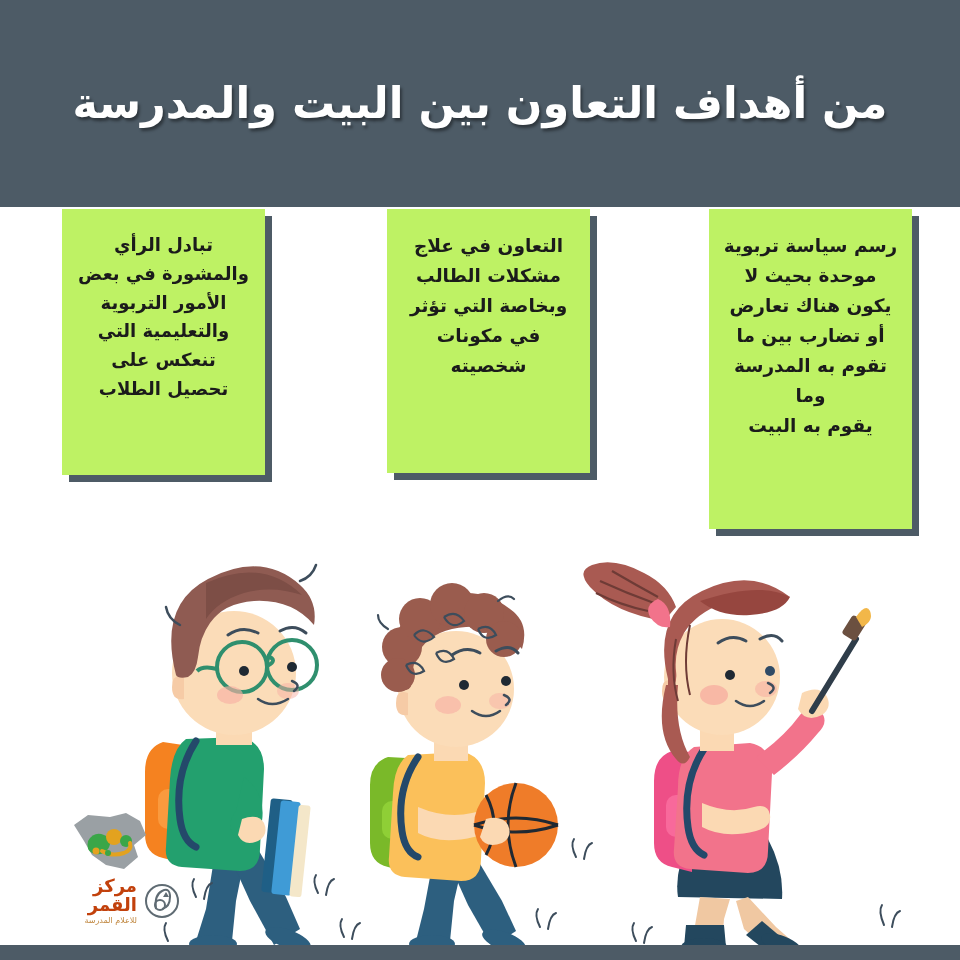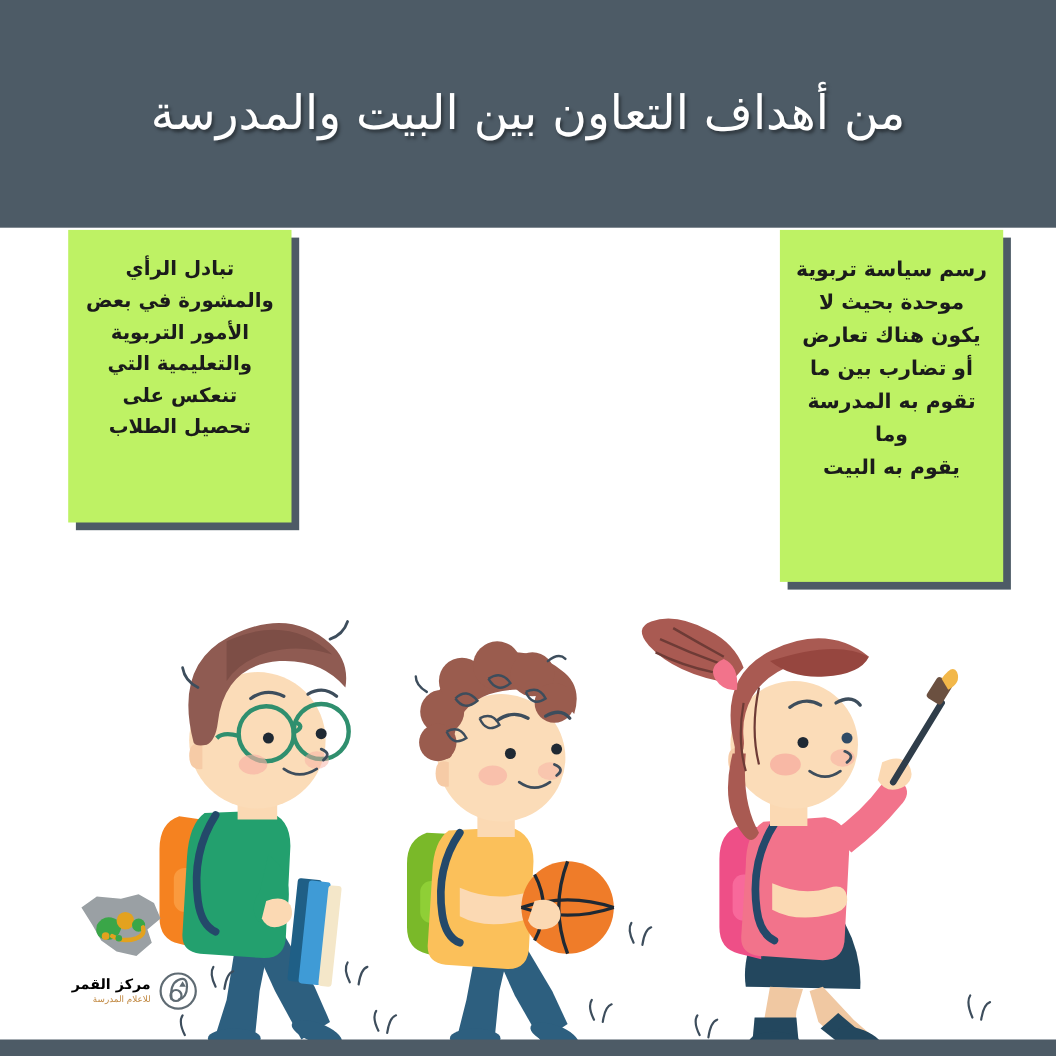--- a/index.html
+++ b/index.html
@@ -14,21 +14,21 @@
   
   .header{
     position:absolute;left:0;top:0;width:960px;height:207px;
     background:#4d5b66;
     display:flex;align-items:center;justify-content:center;
     box-sizing:border-box;padding:0 28px;
   }
   .header-title{
     color:#ffffff;
     font-size:43px;
-    font-weight:normal;
+    font-weight:bold;
     line-height:1.32;
     text-align:left;
     direction:rtl;
     letter-spacing:0px;
     text-shadow:2px 3px 3px rgba(0,0,0,0.40);
     max-width:900px;
     margin:0;
   }
 
   
@@ -61,21 +61,21 @@
   .footer-bar{
     position:absolute;left:0;bottom:0;width:960px;height:15px;background:#4d5b66;
   }
 
   
   .logo-map{position:absolute;left:68px;top:322px;width:84px;height:62px;}
   .logo-center{position:absolute;left:52px;top:392px;width:128px;height:40px;
     display:flex;align-items:center;gap:7px;}
   .logo-center .mark{width:36px;height:36px;flex:0 0 36px;}
   .logo-center .words{display:flex;flex-direction:column;line-height:1.05;}
-  .logo-center .w1{font-size:13px;font-weight:bold;color:#000000;direction:rtl;}
+  .logo-center .w1{font-size:18px;font-weight:bold;color:#c2410c;direction:rtl;}
   .logo-center .w2{font-size:8px;color:#c0873f;direction:rtl;margin-top:2px;}
 
   .kids{position:absolute;left:0;top:0;width:960px;height:471px;}
 </style>
 </head>
 <body>
 
 <div class="page">
 
   <div class="header">
@@ -86,20 +86,27 @@
 
     <div class="card card-0">
       <p class="card-text">رسم سياسة تربوية
 موحدة بحيث لا
 يكون هناك تعارض
 أو تضارب بين ما
 تقوم به المدرسة وما
 يقوم به البيت</p>
     </div>
 
+    <div class="card card-1">
+      <p class="card-text">التعاون في علاج
+مشكلات الطالب
+وبخاصة التي تؤثر
+في مكونات
+شخصيته</p>
+    </div>
 
     <div class="card card-2">
       <p class="card-text">تبادل الرأي
 والمشورة في بعض
 الأمور التربوية
 والتعليمية التي
 تنعكس على
 تحصيل الطلاب</p>
     </div>
 

